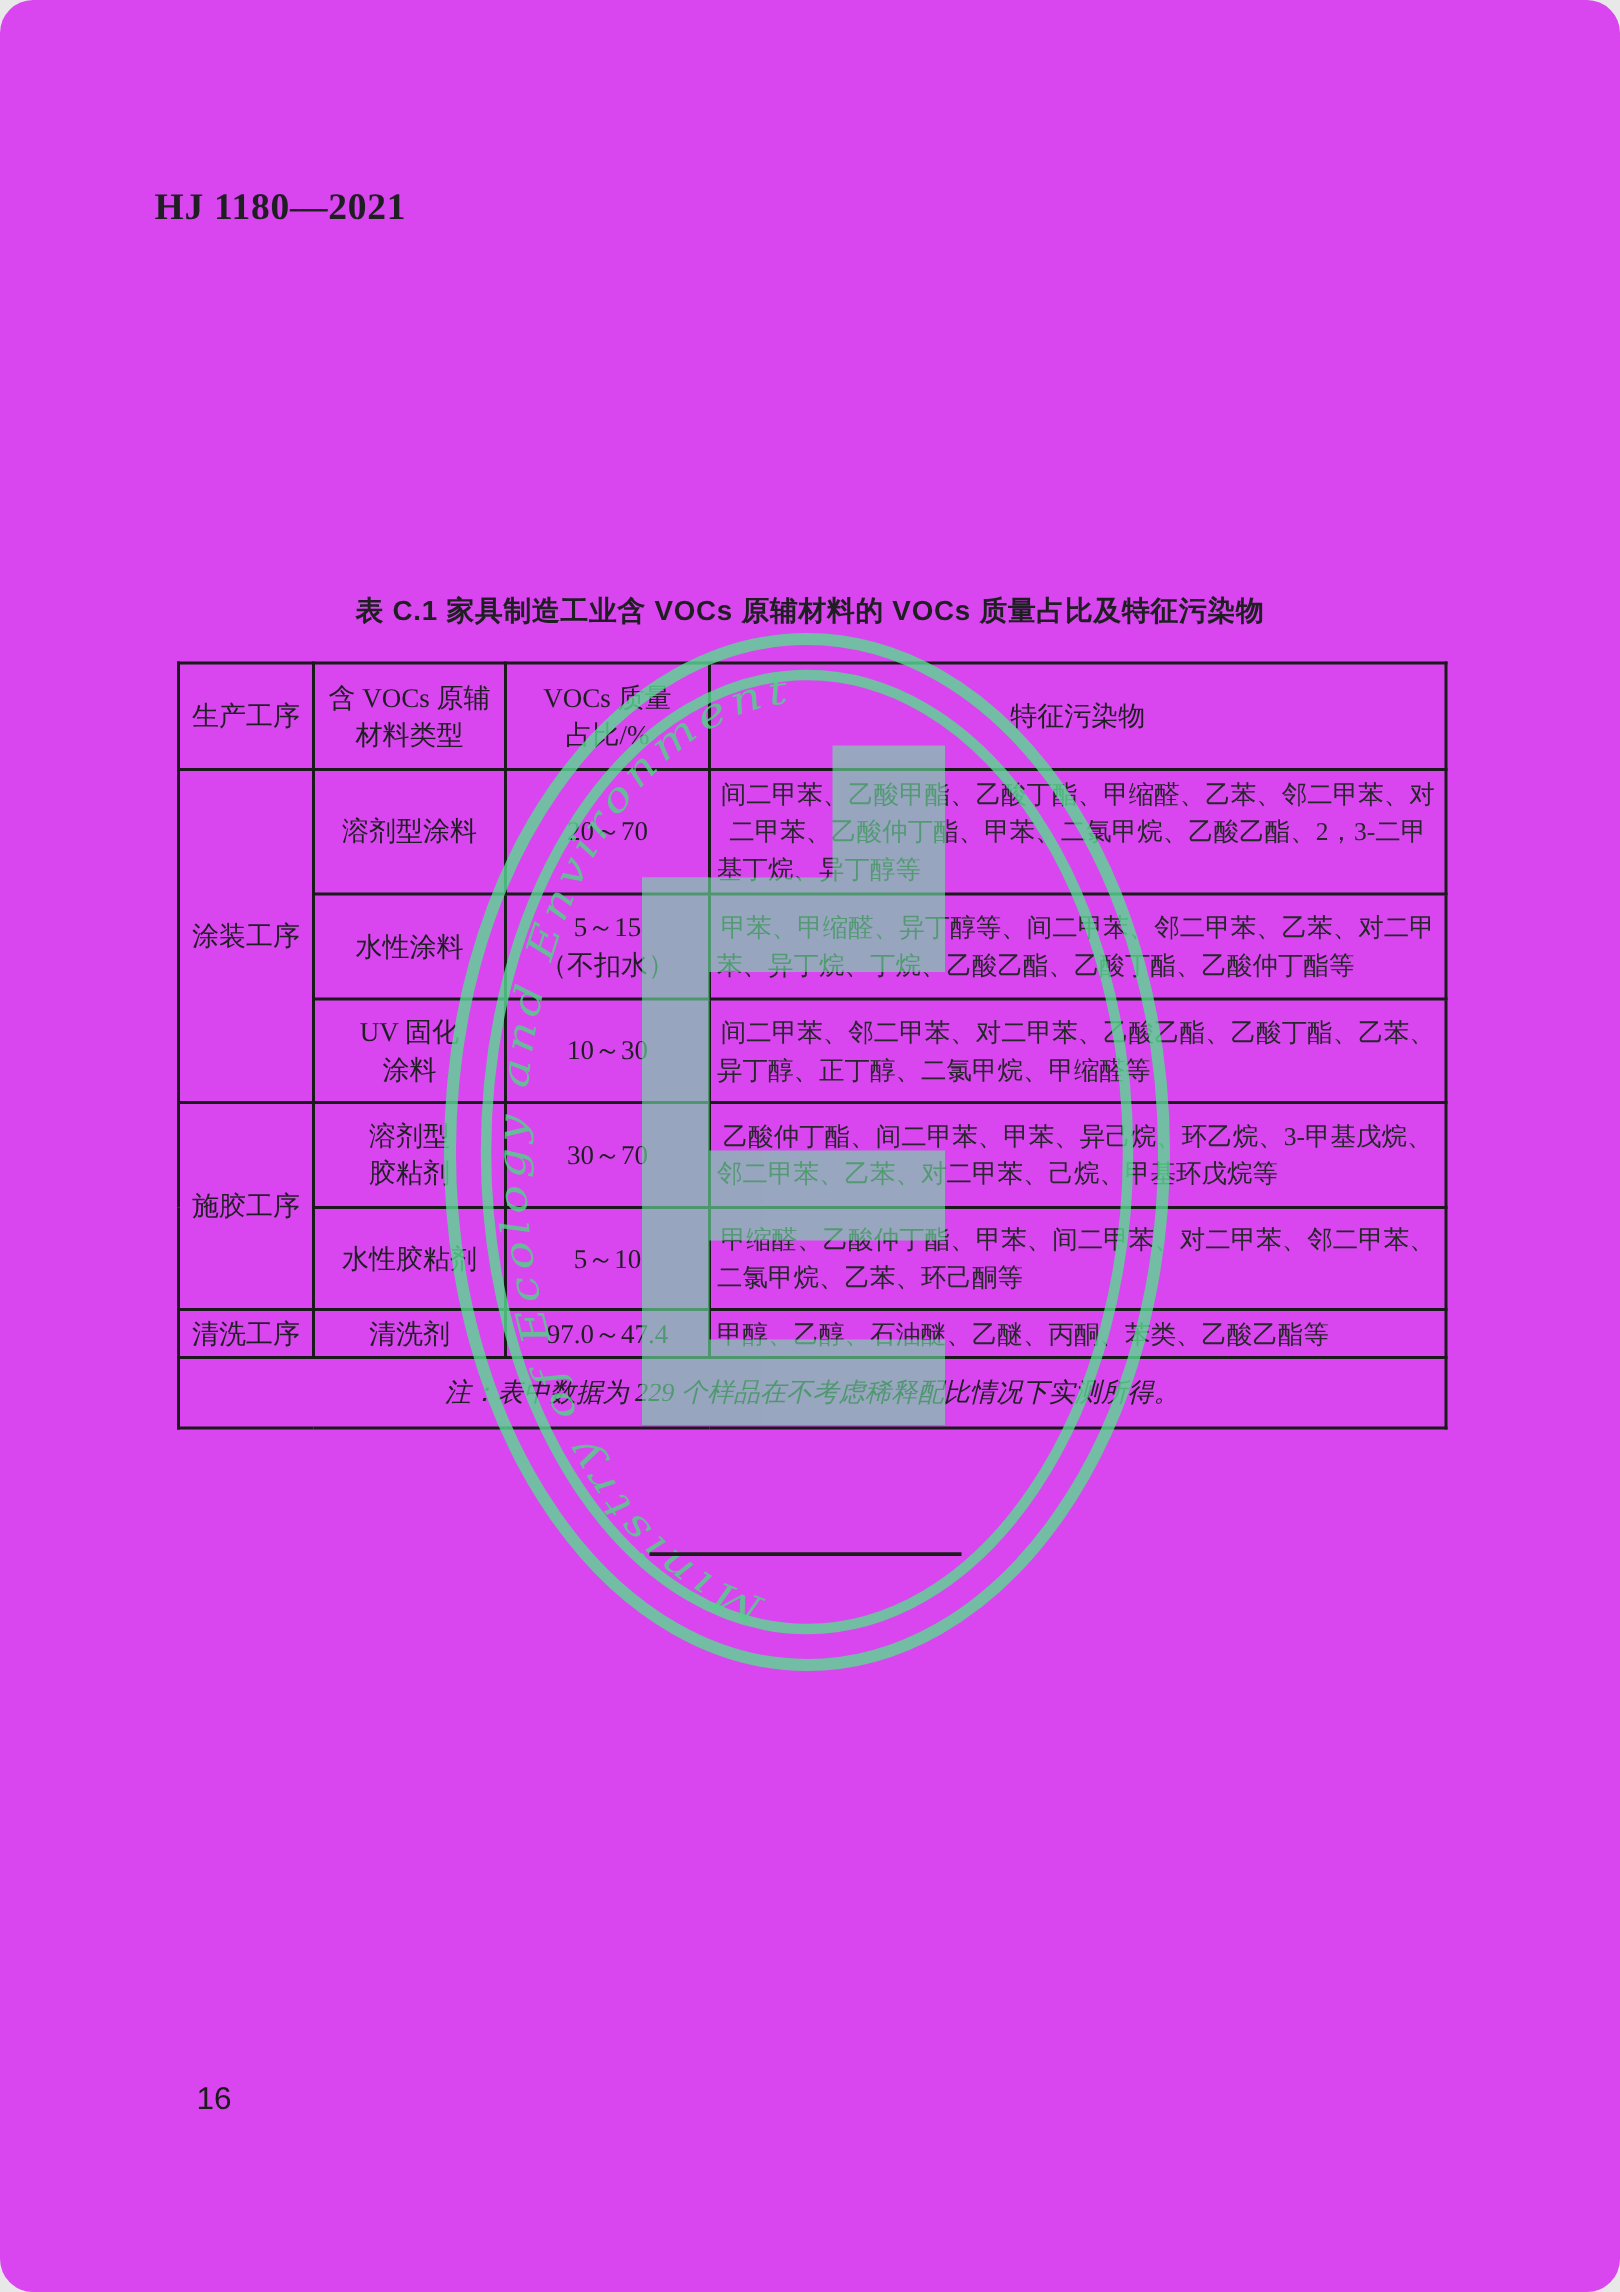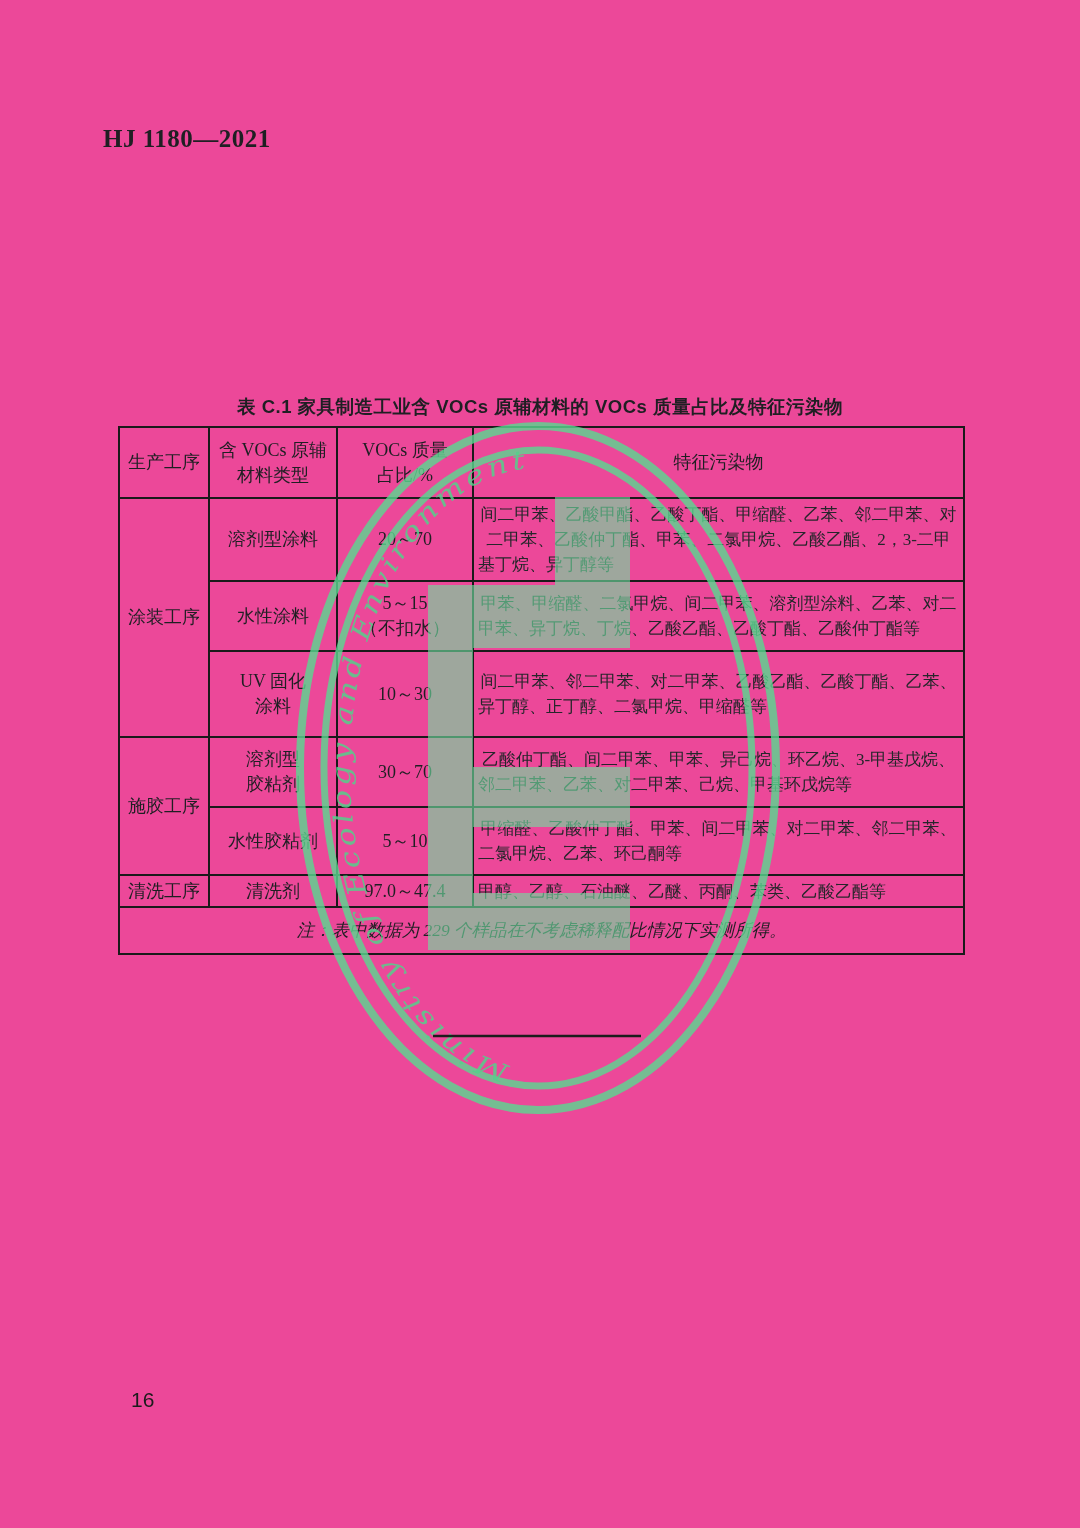--- a/index.html
+++ b/index.html
@@ -1,41 +1,42 @@
 <!DOCTYPE html>
 <html><head>
 <meta charset="utf-8">
 <style>
   html,body{margin:0;padding:0;background:#e8e8e8;}
   .page{
     position:relative;
     width:1080px;height:1528px;
     margin:0 auto;
-    background:#ec4899;
+    background:#d946ef;
     overflow:hidden;
     font-family:"Liberation Serif","DejaVu Serif",serif;
     color:#1f1f23;
+    border-radius:22px;
   }
   .doc-header{
     position:absolute;left:103px;top:125px;
     font-size:25px;font-weight:bold;letter-spacing:.5px;
     font-family:"Liberation Serif",serif;
   }
   .title-block{position:absolute;left:0;top:234px;width:100%;text-align:center;
     font-family:"Liberation Sans","DejaVu Sans",sans-serif;}
   .appendix-title{font-size:22px;font-weight:bold;letter-spacing:2px;line-height:30px;}
   .appendix-subtitle{font-size:20px;font-weight:bold;line-height:32px;}
   .appendix-heading{font-size:19px;font-weight:bold;line-height:32px;letter-spacing:.5px;}
   .table-caption{
     position:absolute;left:0;top:394px;width:100%;text-align:center;
     font-family:"Liberation Sans","DejaVu Sans",sans-serif;
     font-size:18.5px;font-weight:bold;letter-spacing:.5px;
   }
   table.voc{
-    position:absolute;left:118px;top:426px;
+    position:absolute;left:118px;top:441px;
     border-collapse:collapse;
     width:845px;
     table-layout:fixed;
     font-size:18px;
   }
   table.voc td{
     border:2px solid #1a1a1a;
     vertical-align:middle;
     text-align:center;
     padding:2px 4px;
@@ -104,23 +105,23 @@
       <td class="pollut">间二甲苯、乙酸甲酯、乙酸丁酯、甲缩醛、乙苯、邻二甲苯、对二甲苯、乙酸仲丁酯、甲苯、二氯甲烷、乙酸乙酯、2，3-二甲基丁烷、异丁醇等</td>
     </tr>
     <tr style="height:70px">
       <td>
         <span>水性涂料</span>
       </td>
       <td>
         <span>5～15</span><br>
         <span>（不扣水）</span>
       </td>
-      <td class="pollut">甲苯、甲缩醛、二氯甲烷、间二甲苯、溶剂型涂料、乙苯、对二甲苯、异丁烷、丁烷、乙酸乙酯、乙酸丁酯、乙酸仲丁酯等</td>
+      <td class="pollut">甲苯、甲缩醛、异丁醇等、间二甲苯、邻二甲苯、乙苯、对二甲苯、异丁烷、丁烷、乙酸乙酯、乙酸丁酯、乙酸仲丁酯等</td>
     </tr>
-    <tr style="height:86px">
+    <tr style="height:69px">
       <td>
         <span>UV 固化</span><br>
         <span>涂料</span>
       </td>
       <td>10～30</td>
       <td class="pollut">间二甲苯、邻二甲苯、对二甲苯、乙酸乙酯、乙酸丁酯、乙苯、异丁醇、正丁醇、二氯甲烷、甲缩醛等</td>
     </tr>
 
     <tr style="height:70px">
       <td rowspan="2">施胶工序</td>

